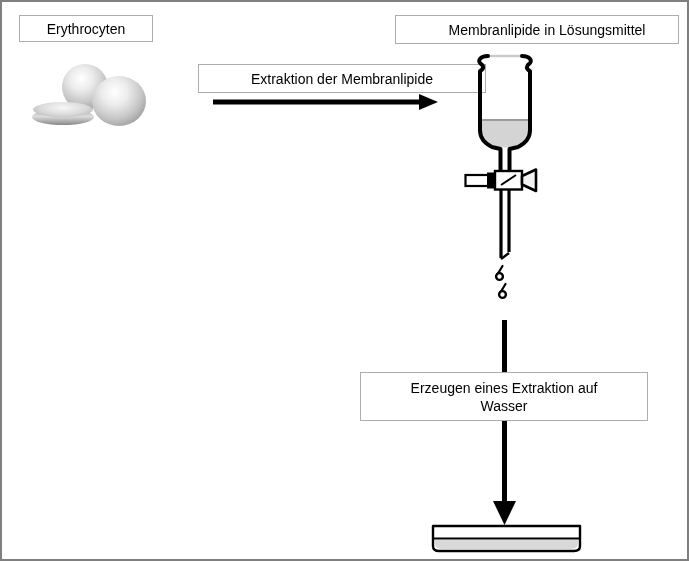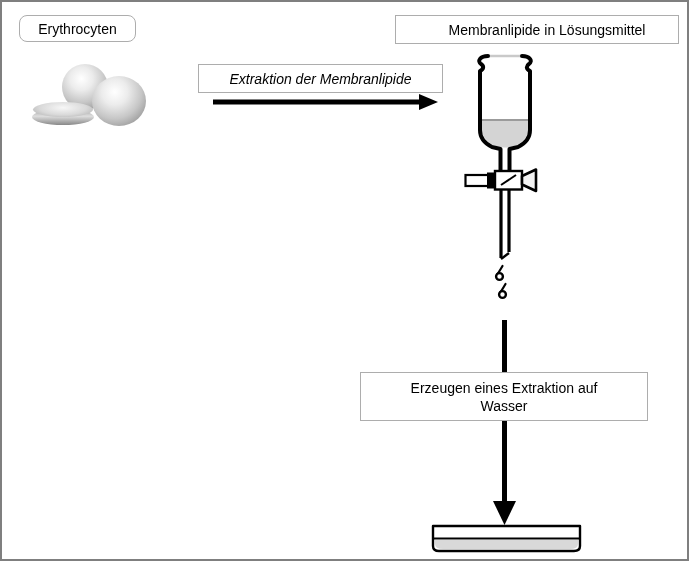--- a/index.html
+++ b/index.html
@@ -7,22 +7,22 @@
     position:relative;width:689px;height:561px;box-sizing:border-box;
     border:2px solid #7f7f7f;background:#ffffff;overflow:hidden;
     font-family:"Liberation Sans","DejaVu Sans",sans-serif;color:#000;
   }
   .label-box{
     position:absolute;box-sizing:border-box;background:#ffffff;
     border:1px solid #adadad;font-size:14px;text-align:center;
     display:flex;flex-direction:column;justify-content:center;align-items:center;
     line-height:18px;
   }
-  #box-erythrocyten{left:17px;top:13px;width:117px;height:27px;border-radius:8px;}
-  #box-extraktion{left:196px;top:62px;width:245px;height:29px;font-style:italic;}
+  #box-erythrocyten{left:17px;top:13px;width:134px;height:27px;}
+  #box-extraktion{left:196px;top:62px;width:288px;height:29px;}
   #box-membranlipide{left:393px;top:13px;width:284px;height:29px;padding-left:20px;}
   #box-erzeugen{left:358px;top:370px;width:288px;height:49px;z-index:5;}
   .abs{position:absolute;}
   
   #cells{left:28px;top:60px;width:150px;height:72px;}
   .sphere{
     position:absolute;border-radius:50%;
     background:radial-gradient(circle at 42% 32%, #ffffff 0%, #ececec 28%, #c6c6c6 58%, #8f8f8f 88%, #9c9c9c 100%);
   }
   #sphere1{left:32px;top:2px;width:46px;height:46px;z-index:1;}

